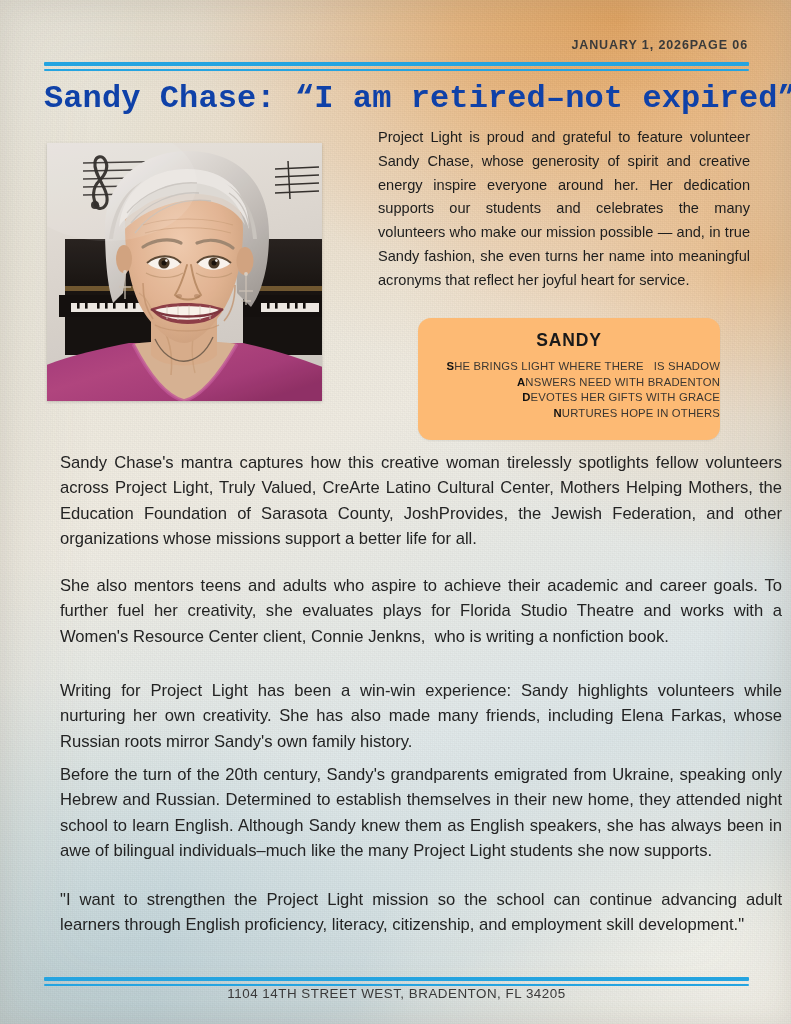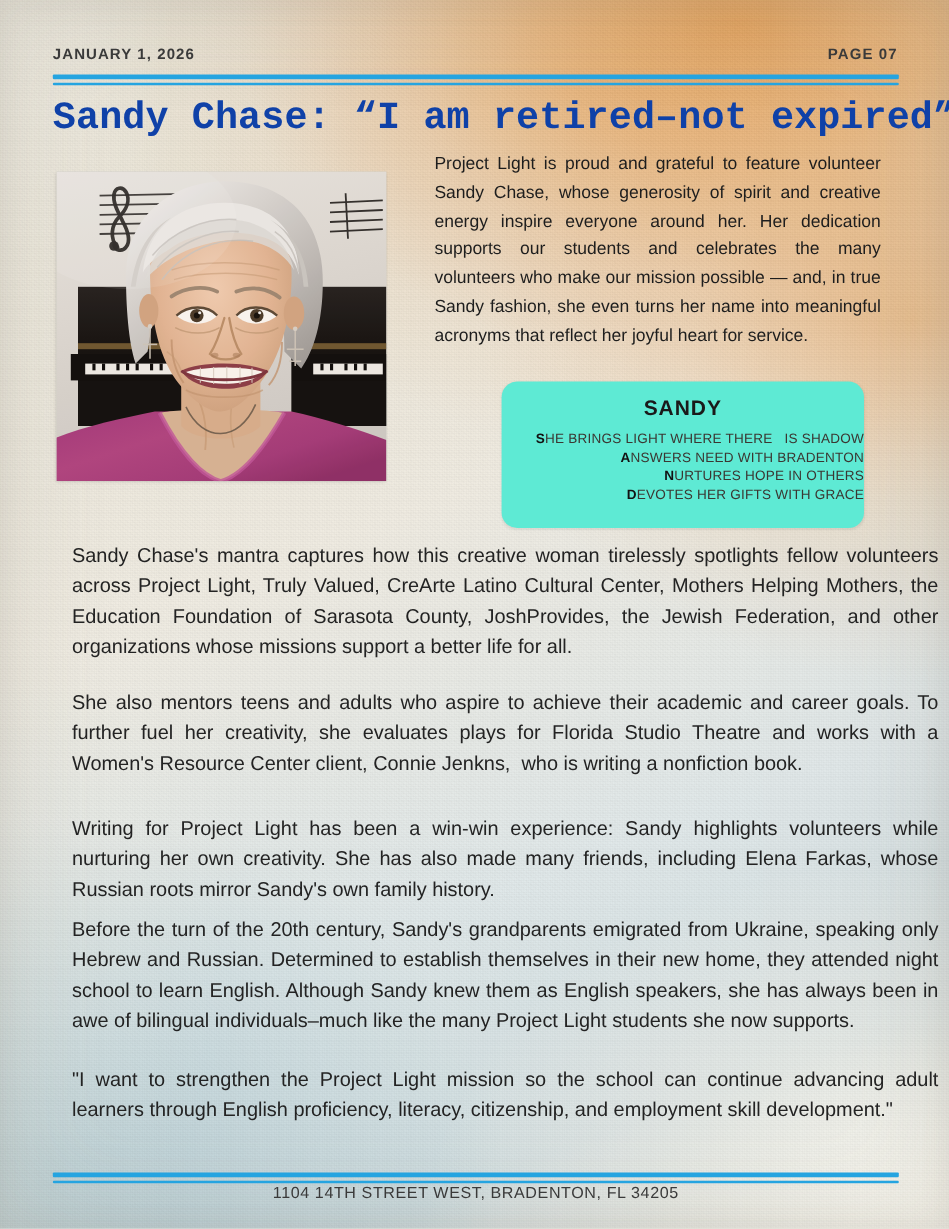--- a/index.html
+++ b/index.html
@@ -74,21 +74,21 @@
     box-shadow:inset 0 0 90px rgba(120,110,95,0.17),
                inset 0 0 26px rgba(120,110,95,0.10);
   }
 
   
   #content { position:absolute; inset:0; }
 
   
   .masthead {
     position:absolute; left:44px; top:38px; width:704px;
-    display:flex; justify-content:space-between; align-items:baseline;
+    display:flex; justify-content:flex-end; align-items:baseline;
   }
   .masthead span {
     font-size:12.5px; font-weight:700; letter-spacing:0.9px;
     color:#3a3a3a;
   }
 
   .rule-group { position:absolute; left:44px; width:705px; }
   .rule-group.top { top:62px; }
   .rule-group.bottom { top:977px; }
   .rule-thick { height:4px; background:#25a4e0; border-radius:1px; }
@@ -112,32 +112,32 @@
     position:absolute; left:47px; top:143px;
     width:275px; height:258px;
     overflow:hidden;
     background:#d8d4cd;
     box-shadow:0 1px 3px rgba(0,0,0,0.18);
   }
   .photo-frame svg { display:block; width:275px; height:258px; }
 
   
   .intro {
-    position:absolute; left:362px; top:126px; width:372px;
+    position:absolute; left:378px; top:126px; width:372px;
     font-size:14.6px; line-height:23.8px;
     color:#1d1d1d;
     text-align:justify;
     text-justify:inter-word;
   }
 
   
   .acronym-box {
     position:absolute; left:418px; top:318px;
     width:302px; height:122px;
-    background:#5eead4;
+    background:#fdba74;
     border-radius:13px;
     box-shadow:0 1px 2px rgba(0,0,0,0.07);
   }
   .acronym-title {
     text-align:center;
     font-size:17.5px; font-weight:700;
     letter-spacing:0.8px;
     color:#1a1a1a;
     margin-top:12px;
   }
@@ -194,21 +194,21 @@
   <div class="bg-layer bg-cool"></div>
   <div class="bg-layer bg-cream"></div>
   <div class="bg-layer bg-lightleft"></div>
   <div class="bg-layer bg-grain"></div>
   <div class="bg-layer bg-vignette"></div>
 
   <div id="content">
 
     <div class="masthead">
       <span>JANUARY 1, 2026</span>
-      <span>PAGE 07</span>
+      <span>PAGE 06</span>
     </div>
 
     <div class="rule-group top">
       <div class="rule-thick"></div>
       <div class="rule-gap"></div>
       <div class="rule-thin"></div>
     </div>
 
     <div class="headline">Sandy Chase: “I am retired–not expired”</div>
 
@@ -401,22 +401,22 @@
       </svg>
     </div>
 
     <div class="intro">Project Light is proud and grateful to feature volunteer Sandy Chase, whose generosity of spirit and creative energy inspire everyone around her. Her dedication supports our students and celebrates the many volunteers who make our mission possible — and, in true Sandy fashion, she even turns her name into meaningful acronyms that reflect her joyful heart for service.</div>
 
     <div class="acronym-box">
       <div class="acronym-title">SANDY</div>
       <ul class="acronym-list">
         <li><b>S</b><span>HE BRINGS LIGHT WHERE THERE   IS SHADOW</span></li>
         <li><b>A</b><span>NSWERS NEED WITH BRADENTON</span></li>
+        <li><b>D</b><span>EVOTES HER GIFTS WITH GRACE</span></li>
         <li><b>N</b><span>URTURES HOPE IN OTHERS</span></li>
-        <li><b>D</b><span>EVOTES HER GIFTS WITH GRACE</span></li>
       </ul>
     </div>
 
     <div class="body-copy p1">
       <p>Sandy Chase's mantra captures how this creative woman tirelessly spotlights fellow volunteers across Project Light, Truly Valued, CreArte Latino Cultural Center, Mothers Helping Mothers, the Education Foundation of Sarasota County, JoshProvides, the Jewish Federation, and other organizations whose missions support a better life for all.</p>
     </div>
     <div class="body-copy p3">
       <p>Writing for Project Light has been a win-win experience: Sandy highlights volunteers while nurturing her own creativity. She has also made many friends, including Elena Farkas, whose Russian roots mirror Sandy's own family history.</p>
     </div>
     <div class="body-copy p2">

